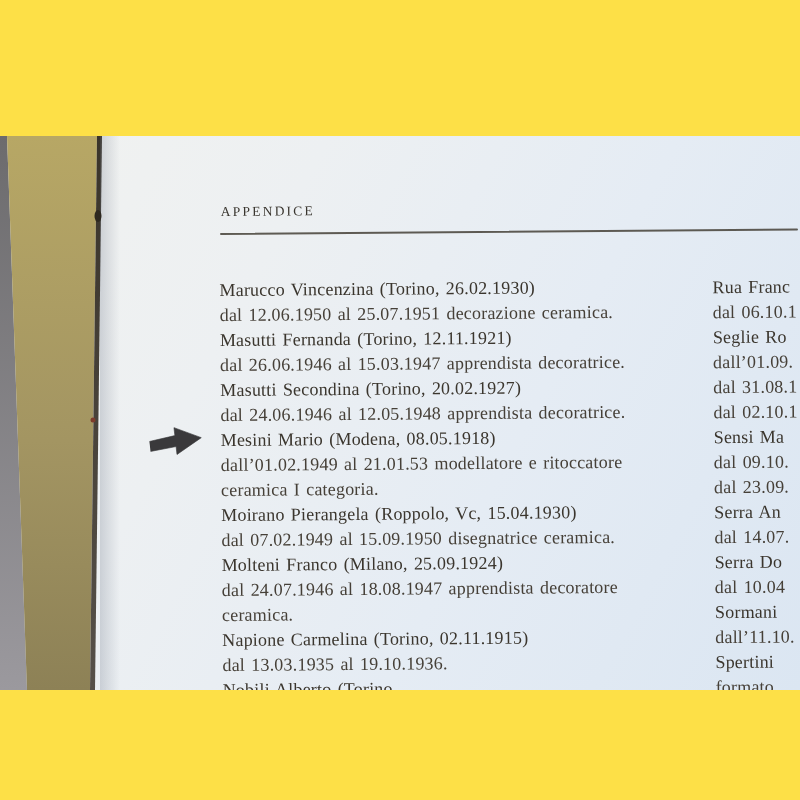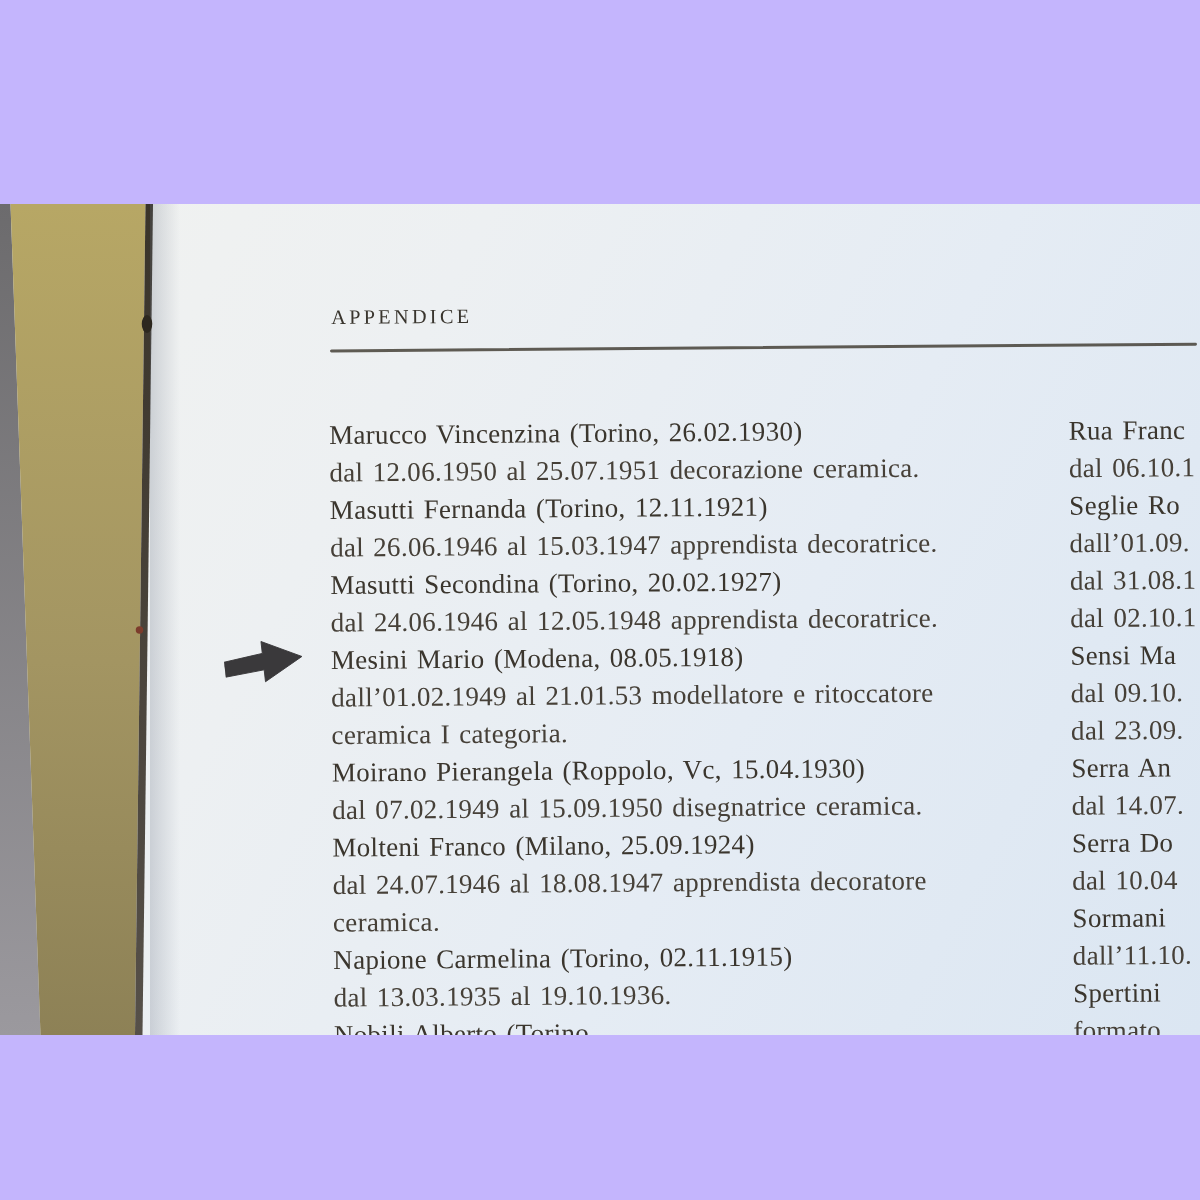--- a/index.html
+++ b/index.html
@@ -2,21 +2,21 @@
 <html><head>
 <meta charset="utf-8">
 <style>
   html, body { margin: 0; padding: 0; }
   body {
     width: 800px; height: 800px;
     background: #ffffff;
     overflow: hidden;
     font-family: "Liberation Serif", "DejaVu Serif", serif;
   }
-  .canvas { position: relative; width: 800px; height: 800px; background: #c4b5fd; }
+  .canvas { position: relative; width: 800px; height: 800px; background: #fde047; }
 
   
   .photo {
     position: absolute; left: 0; top: 136px; width: 800px; height: 554px;
     overflow: hidden;
     background: linear-gradient(118deg, #f1f2f0 0%, #edf0f2 30%, #e5ecf4 62%, #dbe6f2 100%);
   }
   .edge-svg { position: absolute; left: 0; top: 0; }
 
   

